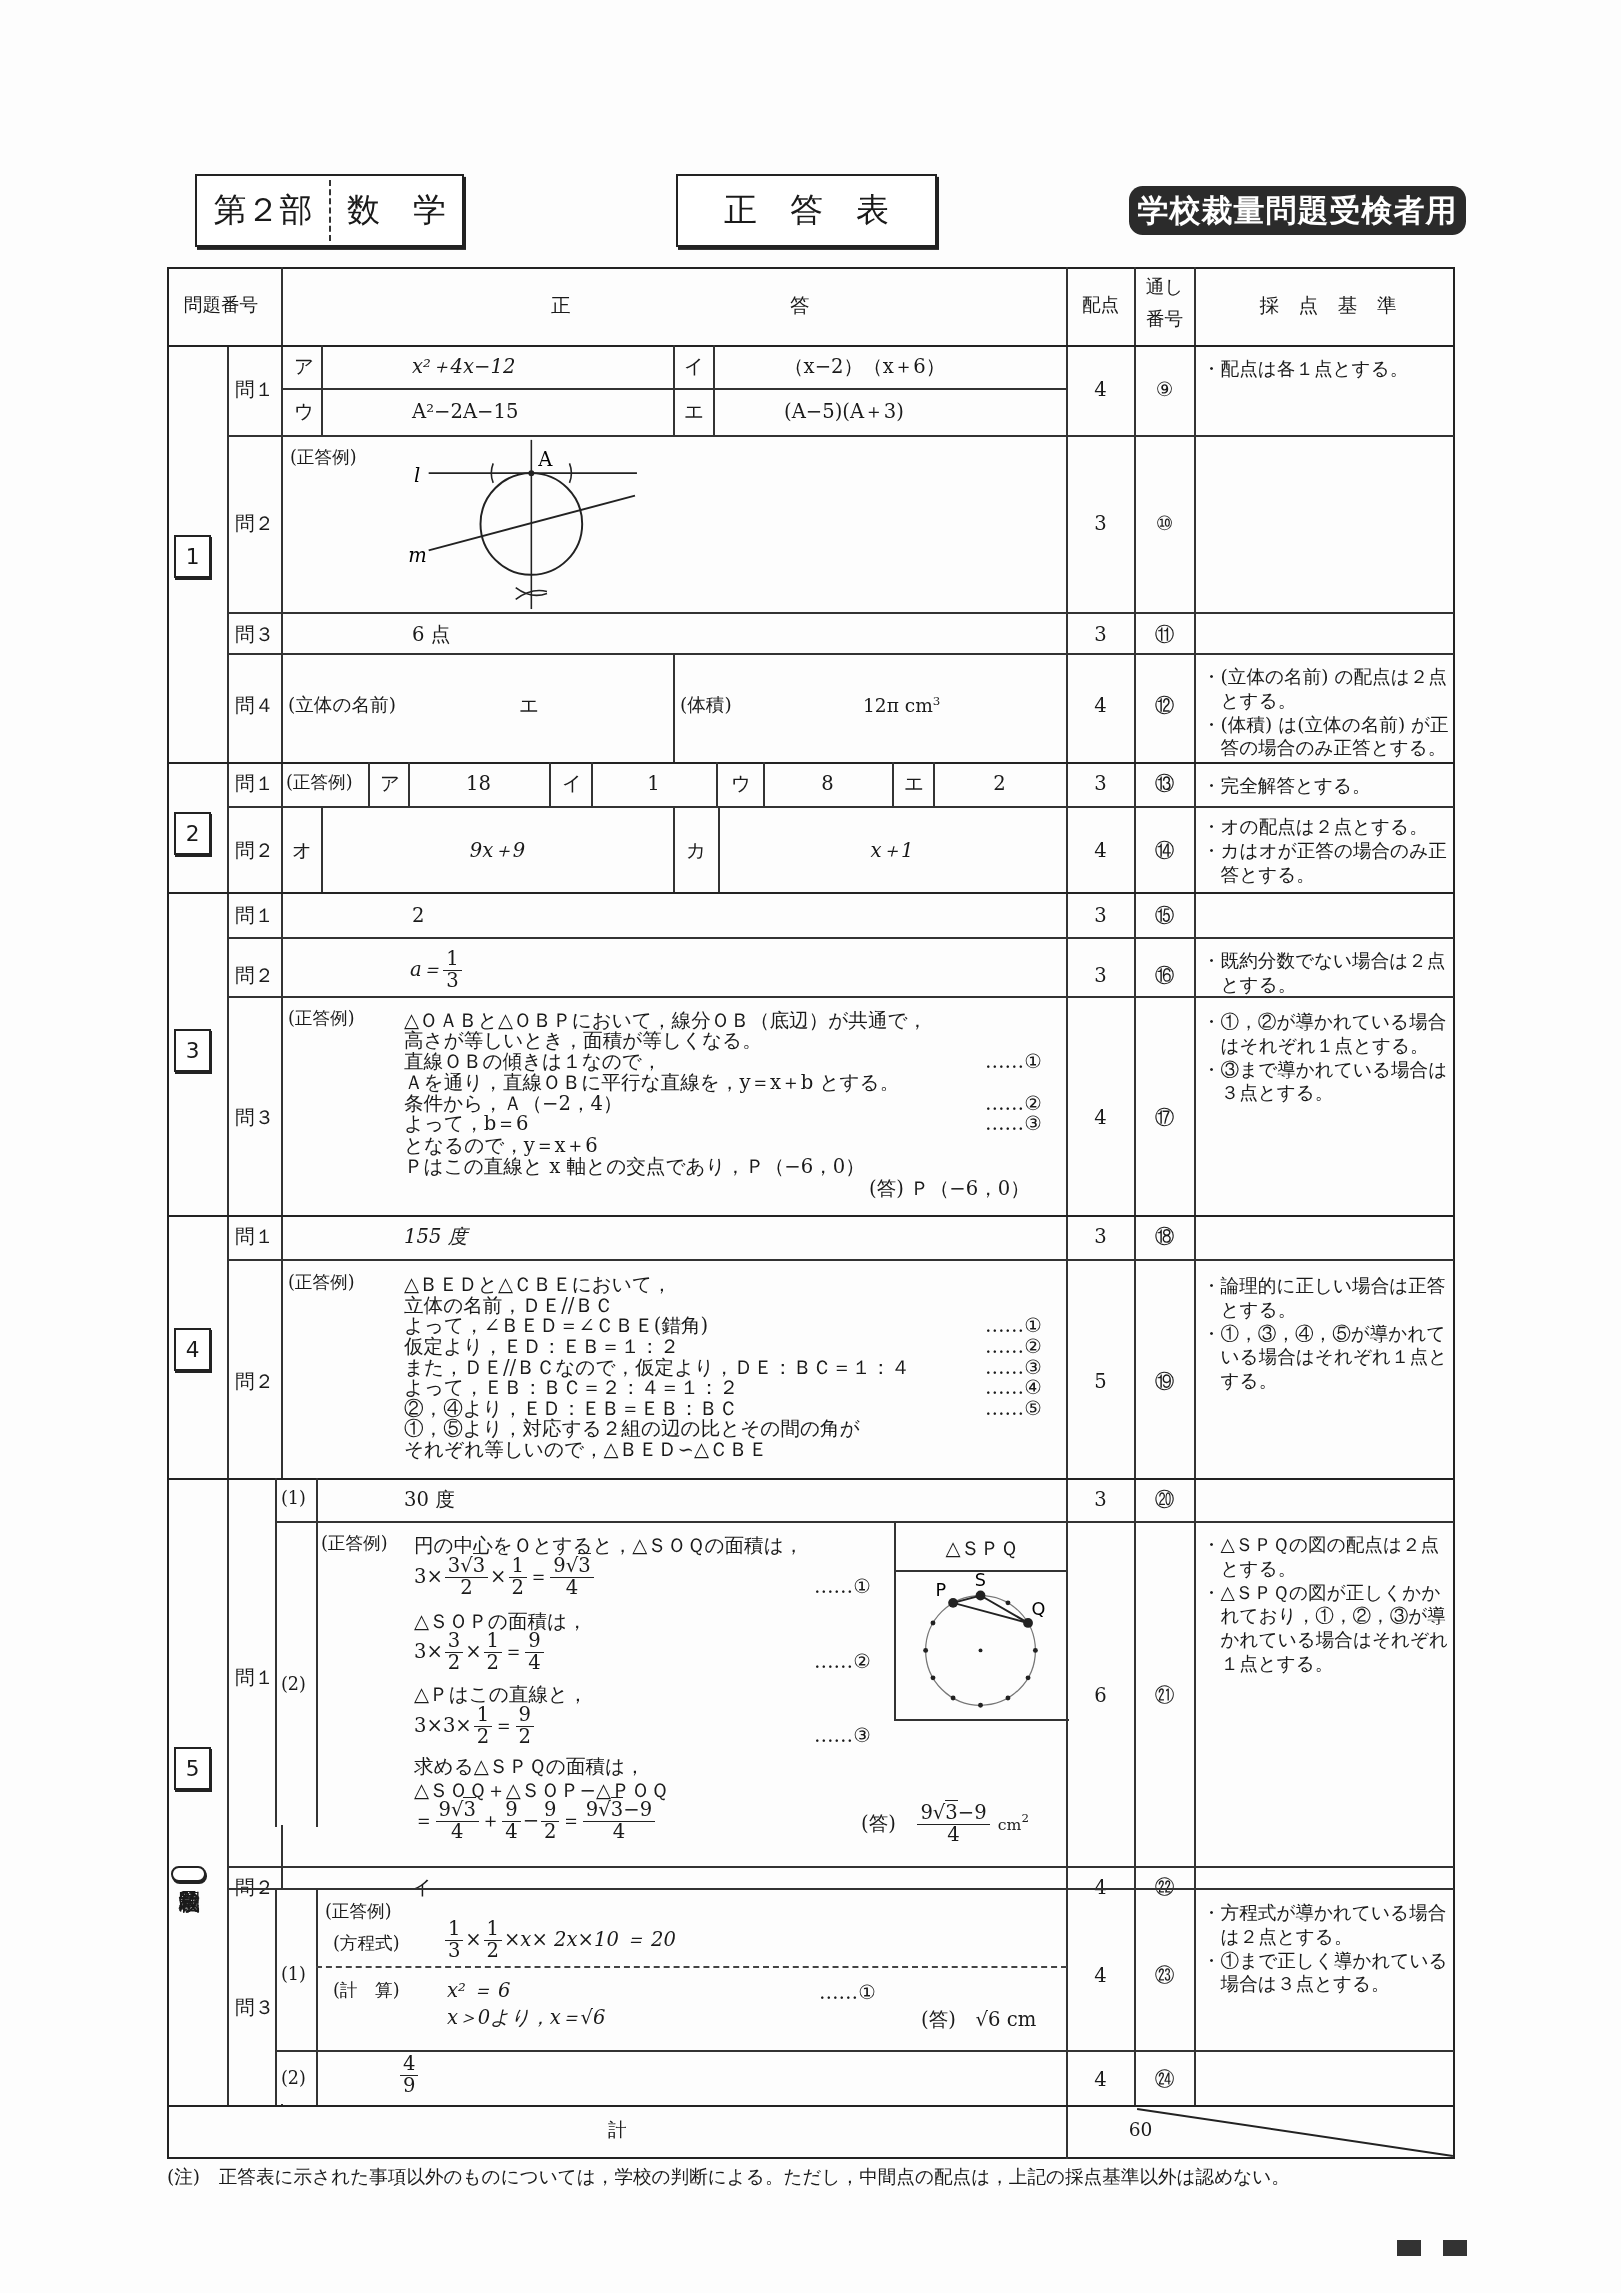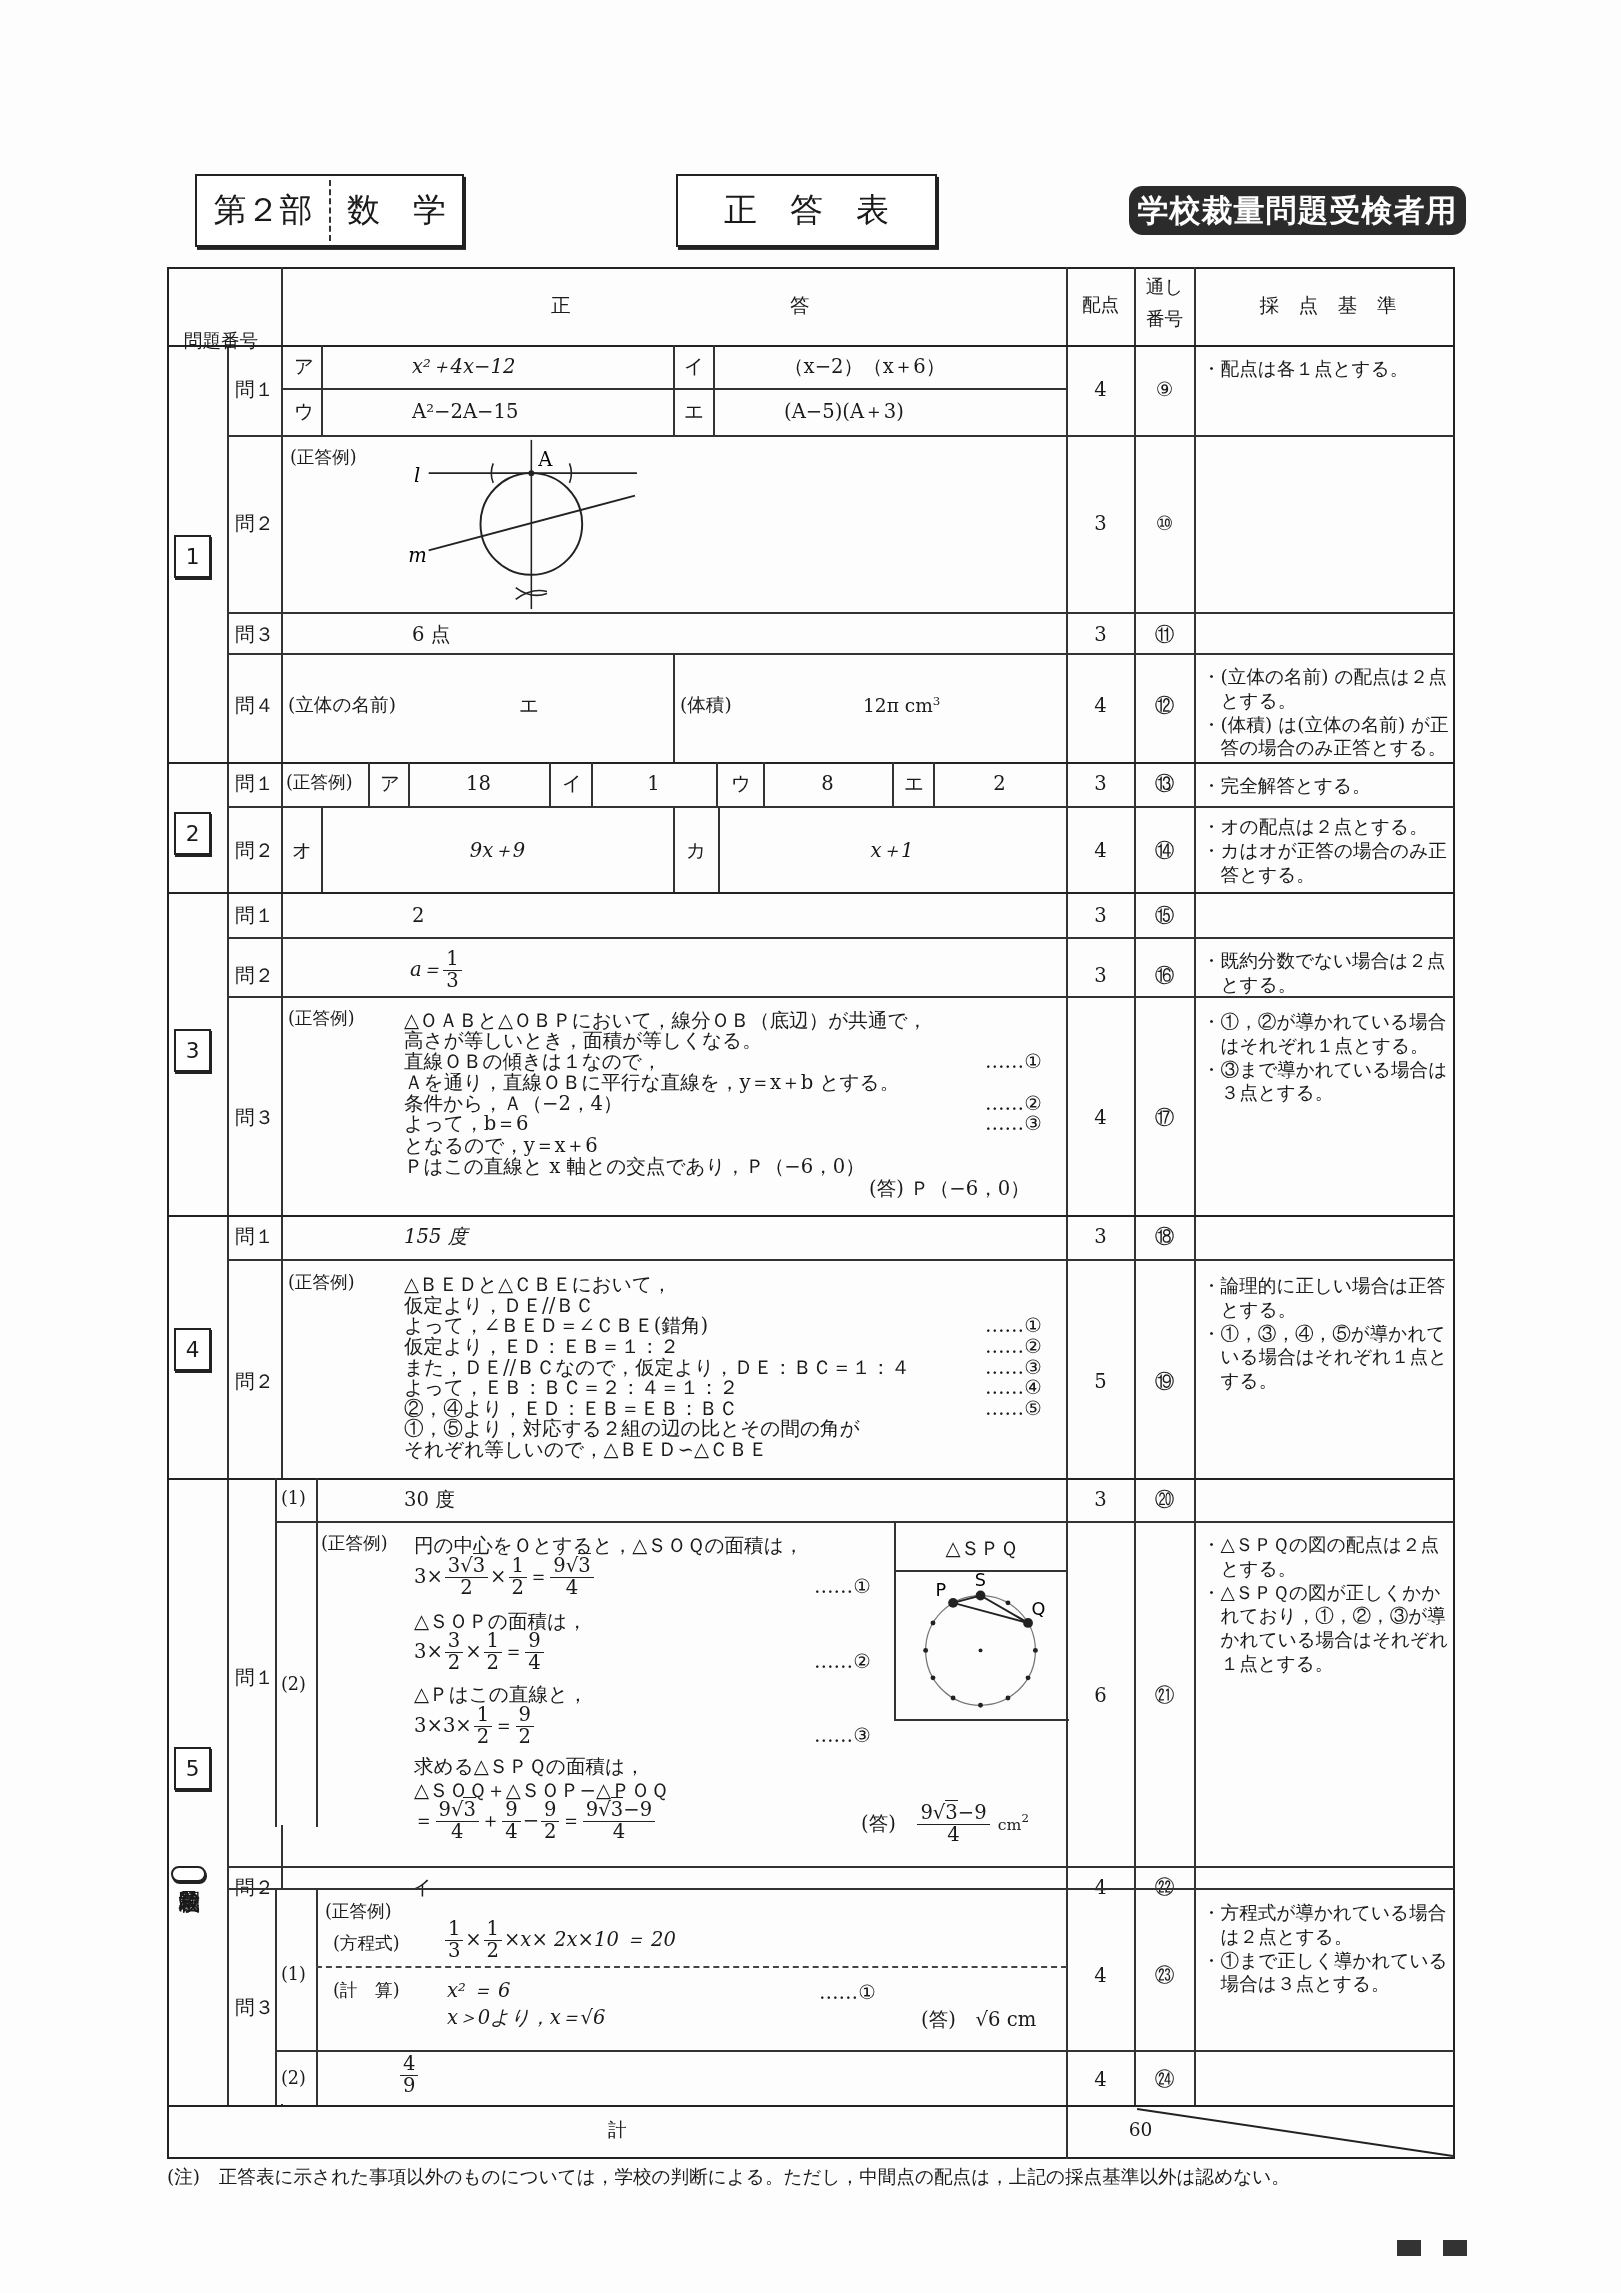--- a/index.html
+++ b/index.html
@@ -49,21 +49,21 @@
 
 <div class="tbl"></div>
 
 <div class="vl" style="left:281px;top:267px;height:1839px;"></div>
 <div class="vl" style="left:1066px;top:267px;height:1892px;"></div>
 <div class="vl" style="left:1134px;top:267px;height:1839px;"></div>
 <div class="vl" style="left:1194px;top:267px;height:1839px;"></div>
 <div class="vl" style="left:227px;top:345px;height:1760px;"></div>
 
 <div class="hl thick" style="left:167px;top:345px;width:1288px;"></div>
-<div class="t c" style="left:169px;top:294px;width:104px;font-size:18.6px;margin-top:36px;">問題番号</div>
+<div class="t c" style="left:169px;top:294px;width:104px;font-size:18.6px;">問題番号</div>
 <div class="t" style="left:551px;top:294px;">正</div>
 <div class="t" style="left:790px;top:294px;">答</div>
 <div class="t c" style="left:1068px;top:294px;width:65px;font-size:18.6px;">配点</div>
 <div class="t c" style="left:1136px;top:276px;width:57px;font-size:18.6px;">通し</div>
 <div class="t c" style="left:1136px;top:308px;width:57px;font-size:18.6px;">番号</div>
 <div class="t c" style="left:1196px;top:294px;width:264px;">採　点　基　準</div>
 
 <div class="secbox" style="left:174px;top:535px;">1</div>
 
 <div class="t" style="left:235px;top:378px;">問１</div>
@@ -211,21 +211,21 @@
 
 <div class="t" style="left:235px;top:1225px;">問１</div>
 <div class="t" style="left:404px;top:1225px;font-style:italic;">155 度</div>
 <div class="t c" style="left:1068px;top:1225px;width:65px;">3</div>
 <div class="t c" style="left:1136px;top:1225px;width:57px;">⑱</div>
 <div class="hl" style="left:227px;top:1259px;width:1227px;"></div>
 
 <div class="t" style="left:235px;top:1370px;">問２</div>
 <div class="t" style="left:288px;top:1272px;font-size:17.6px;">(正答例)</div>
 <div class="sol" style="left:404px;top:1272px;">△ＢＥＤと△ＣＢＥにおいて，</div>
-<div class="sol" style="left:404px;top:1293px;">仮定より，ＤＥ//ＢＣ</div>
+<div class="sol" style="left:404px;top:1293px;">立体の名前，ＤＥ//ＢＣ</div>
 <div class="sol" style="left:404px;top:1313px;">よって，∠ＢＥＤ＝∠ＣＢＥ(錯角)</div>
 <div class="sol" style="left:404px;top:1334px;">仮定より，ＥＤ：ＥＢ＝１：２</div>
 <div class="sol" style="left:404px;top:1355px;">また，ＤＥ//ＢＣなので，仮定より，ＤＥ：ＢＣ＝１：４</div>
 <div class="sol" style="left:404px;top:1375px;">よって，ＥＢ：ＢＣ＝２：４＝１：２</div>
 <div class="sol" style="left:404px;top:1396px;">②，④より，ＥＤ：ＥＢ＝ＥＢ：ＢＣ</div>
 <div class="sol" style="left:404px;top:1416px;">①，⑤より，対応する２組の辺の比とその間の角が</div>
 <div class="sol" style="left:404px;top:1437px;">それぞれ等しいので，△ＢＥＤ∽△ＣＢＥ</div>
 <div class="sol" style="left:985px;top:1313px;">……①</div>
 <div class="sol" style="left:985px;top:1334px;">……②</div>
 <div class="sol" style="left:985px;top:1355px;">……③</div>

